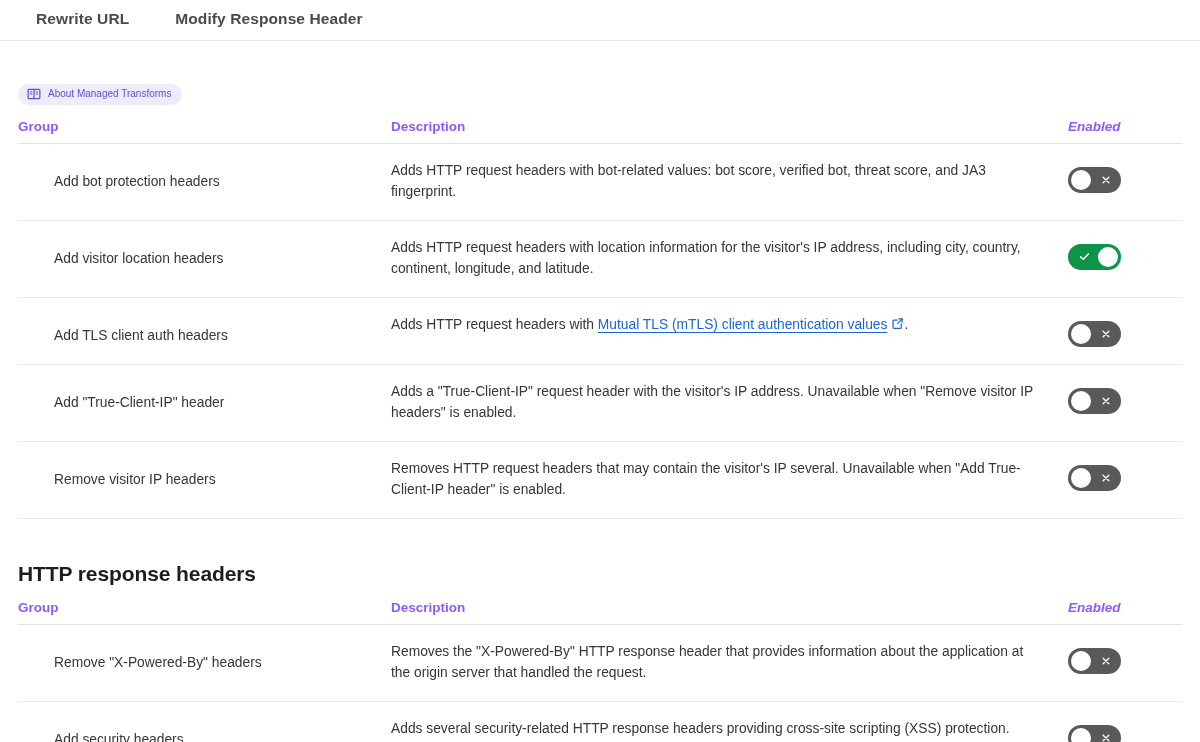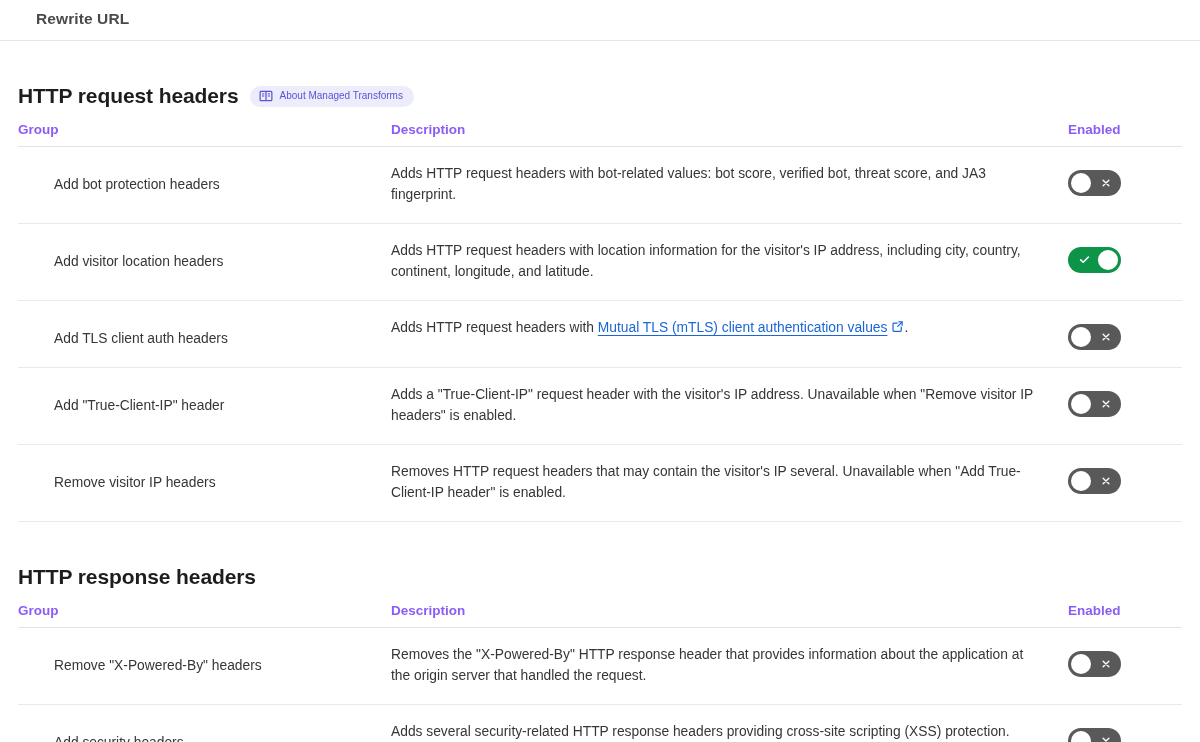--- a/index.html
+++ b/index.html
@@ -93,21 +93,21 @@
   thead th {
     text-align: left;
     font-size: 13.5px;
     font-weight: 700;
     color: #8b5cf6;
     padding: 0 0 9px 0;
     border-bottom: 1px solid #e3e3e3;
   }
   th.col-group   { width: 373px; padding-left: 0; }
   th.col-desc    { width: auto; }
-  th.col-enabled { width: 114px; }
+  th.col-enabled { width: 114px; font-style: italic; }
 
   tbody td {
     border-bottom: 1px solid #e9e9e9;
     padding: 17px 0 17px 0;
     vertical-align: top;
     font-size: 13.8px;
     line-height: 1.52;
     color: #36363a;
   }
   td.col-group   { padding-right: 14px; }
@@ -166,25 +166,25 @@
     color: #ffffff;
   }
   .toggle.off .mark { right: 3px; }
   .toggle.on  .mark { left: 4px; }
 </style>
 </head>
 <body>
 
 <div class="tabbar" id="tabbar">
     <div class="tab"><span>Rewrite URL</span></div>
+    <div class="tab"><span>Modify Response Header</span></div>
   </div>
 
 <div class="section" id="sec0">
     <div class="section-head">
-      <div class="section-title">HTTP request headers</div>
       <div class="doc-badge">
         <span>
           <svg width="14" height="14" viewBox="0 0 16 16" aria-hidden="true">
             <rect x="1.3" y="2.6" width="13.4" height="10.8" rx="1.1" fill="none" stroke="#5b53d6" stroke-width="1.4"></rect>
             <line x1="8" y1="2.6" x2="8" y2="13.4" stroke="#5b53d6" stroke-width="1.4"></line>
             <line x1="3.4" y1="5.6" x2="6" y2="5.6" stroke="#5b53d6" stroke-width="1.2"></line>
             <line x1="3.4" y1="8" x2="6" y2="8" stroke="#5b53d6" stroke-width="1.2"></line>
             <line x1="10" y1="5.6" x2="12.6" y2="5.6" stroke="#5b53d6" stroke-width="1.2"></line>
             <line x1="10" y1="8" x2="12.6" y2="8" stroke="#5b53d6" stroke-width="1.2"></line>
           </svg>

